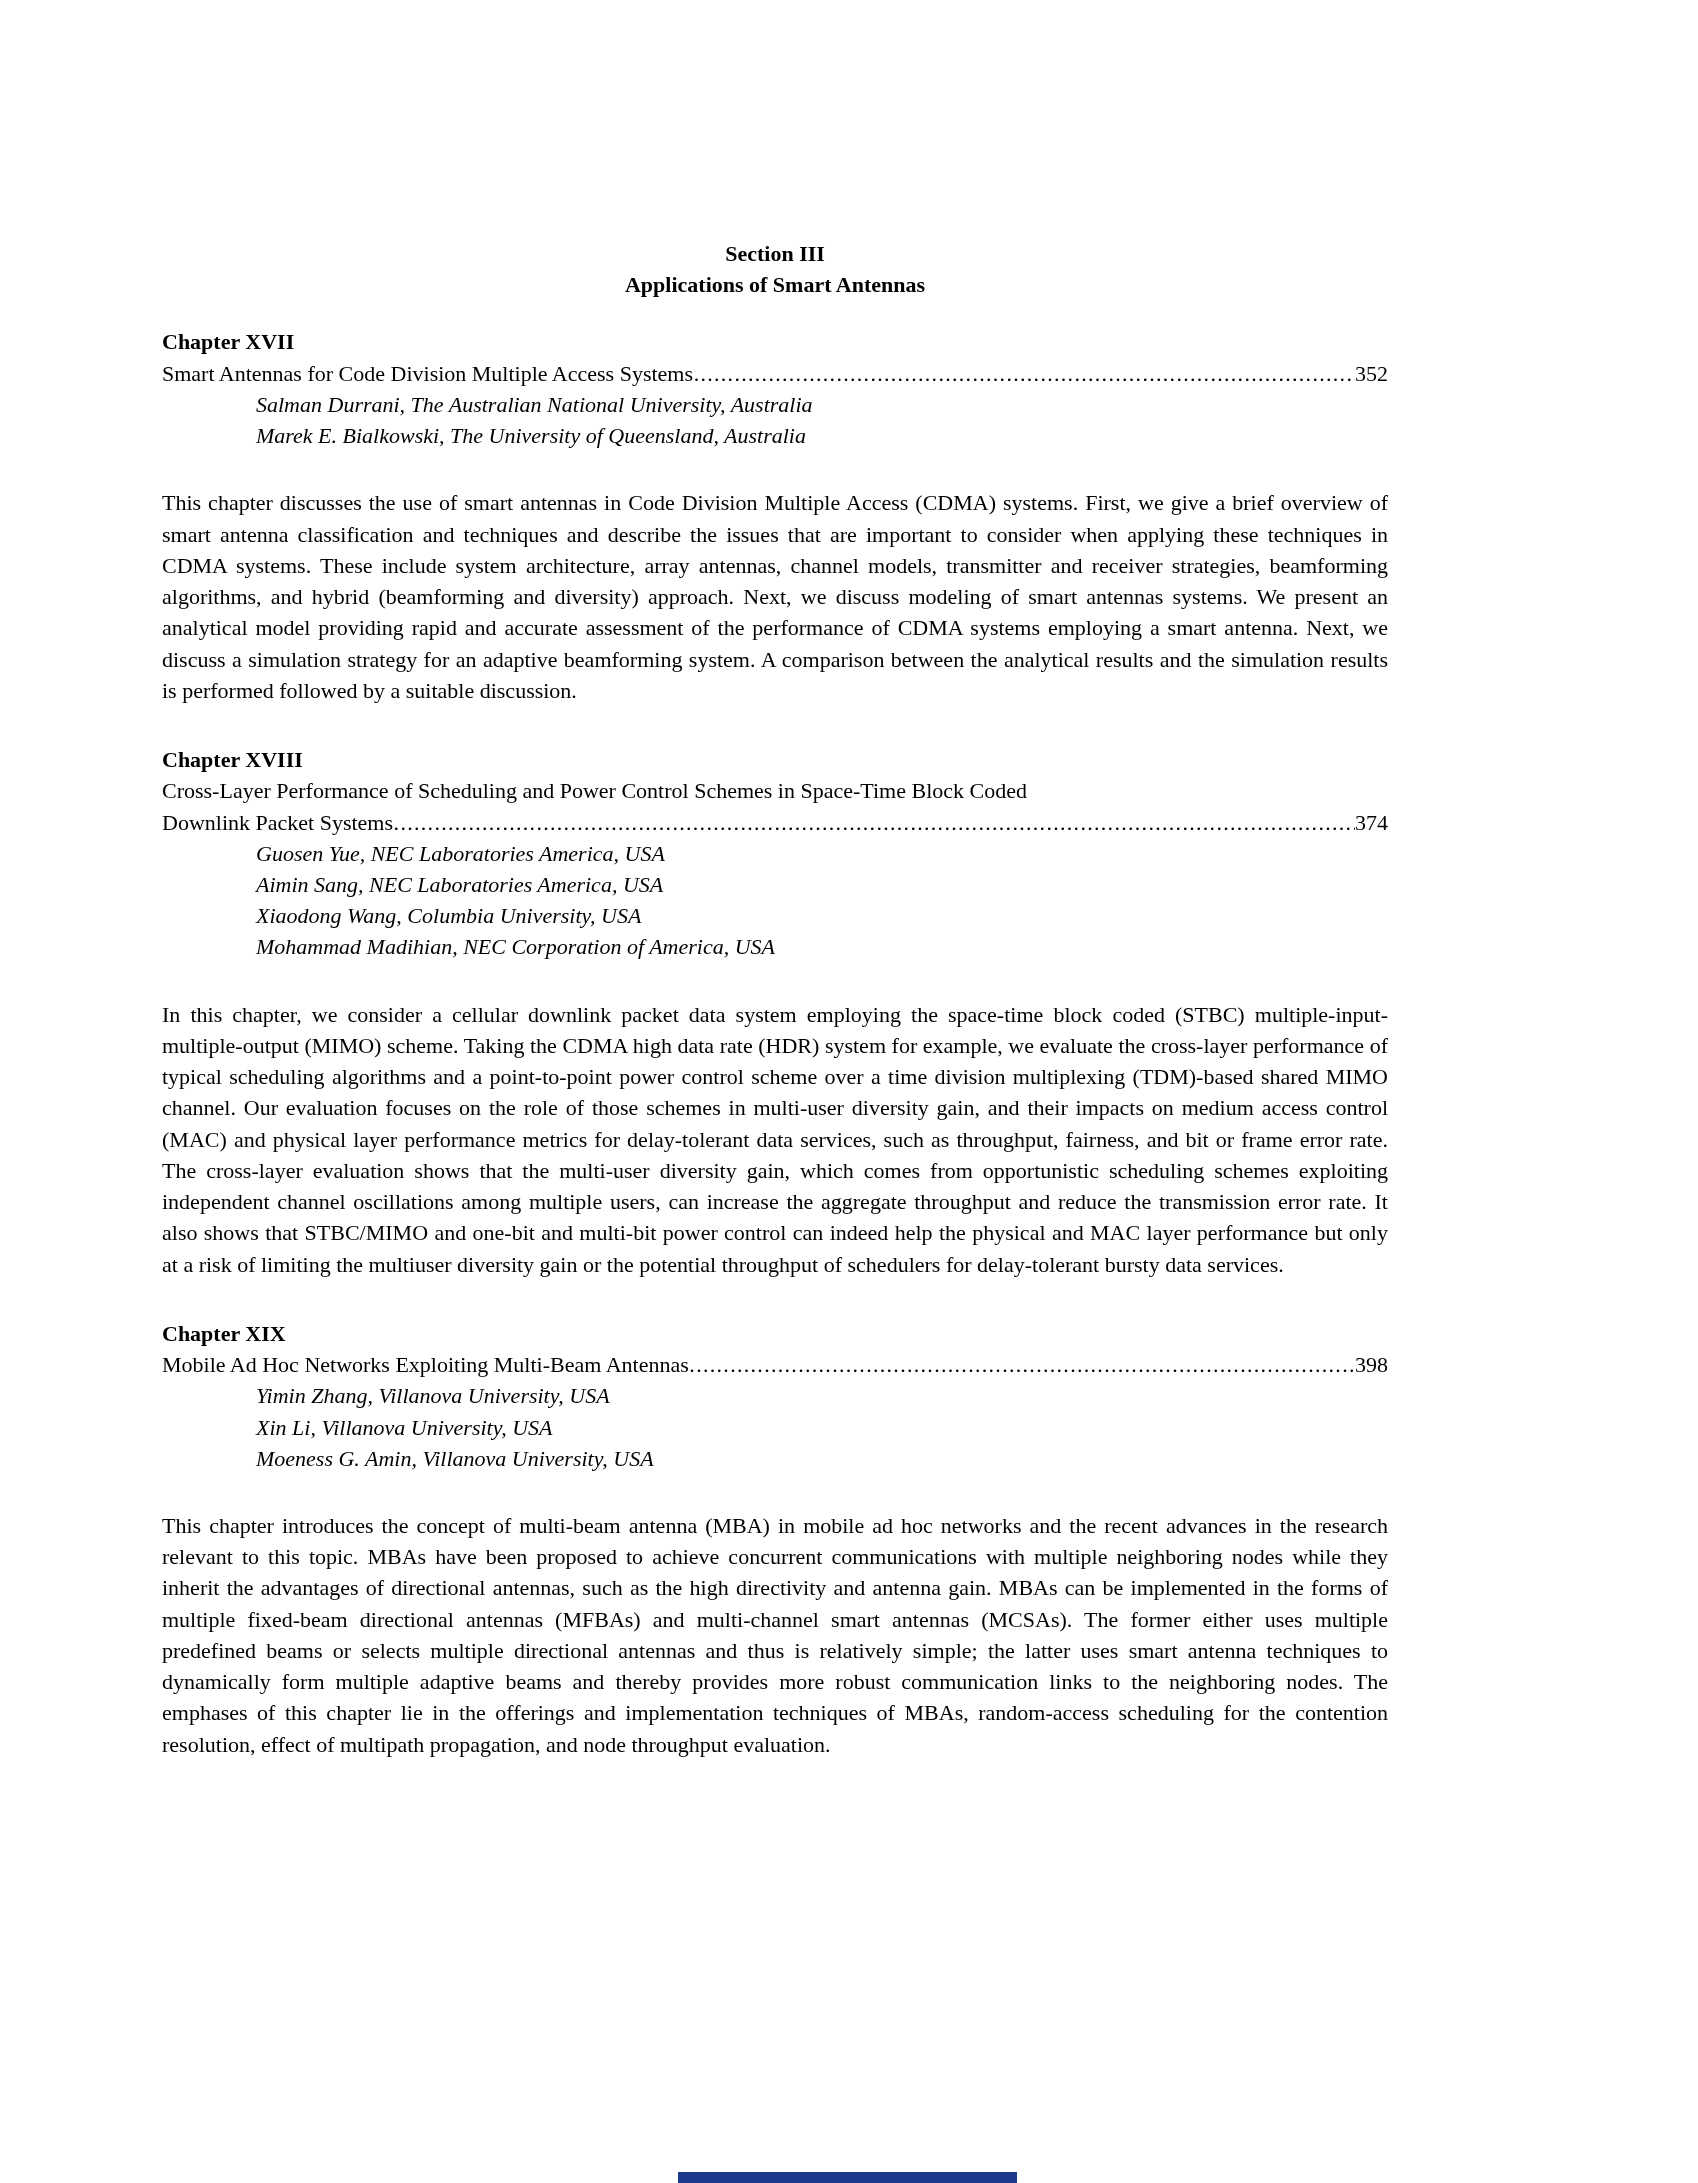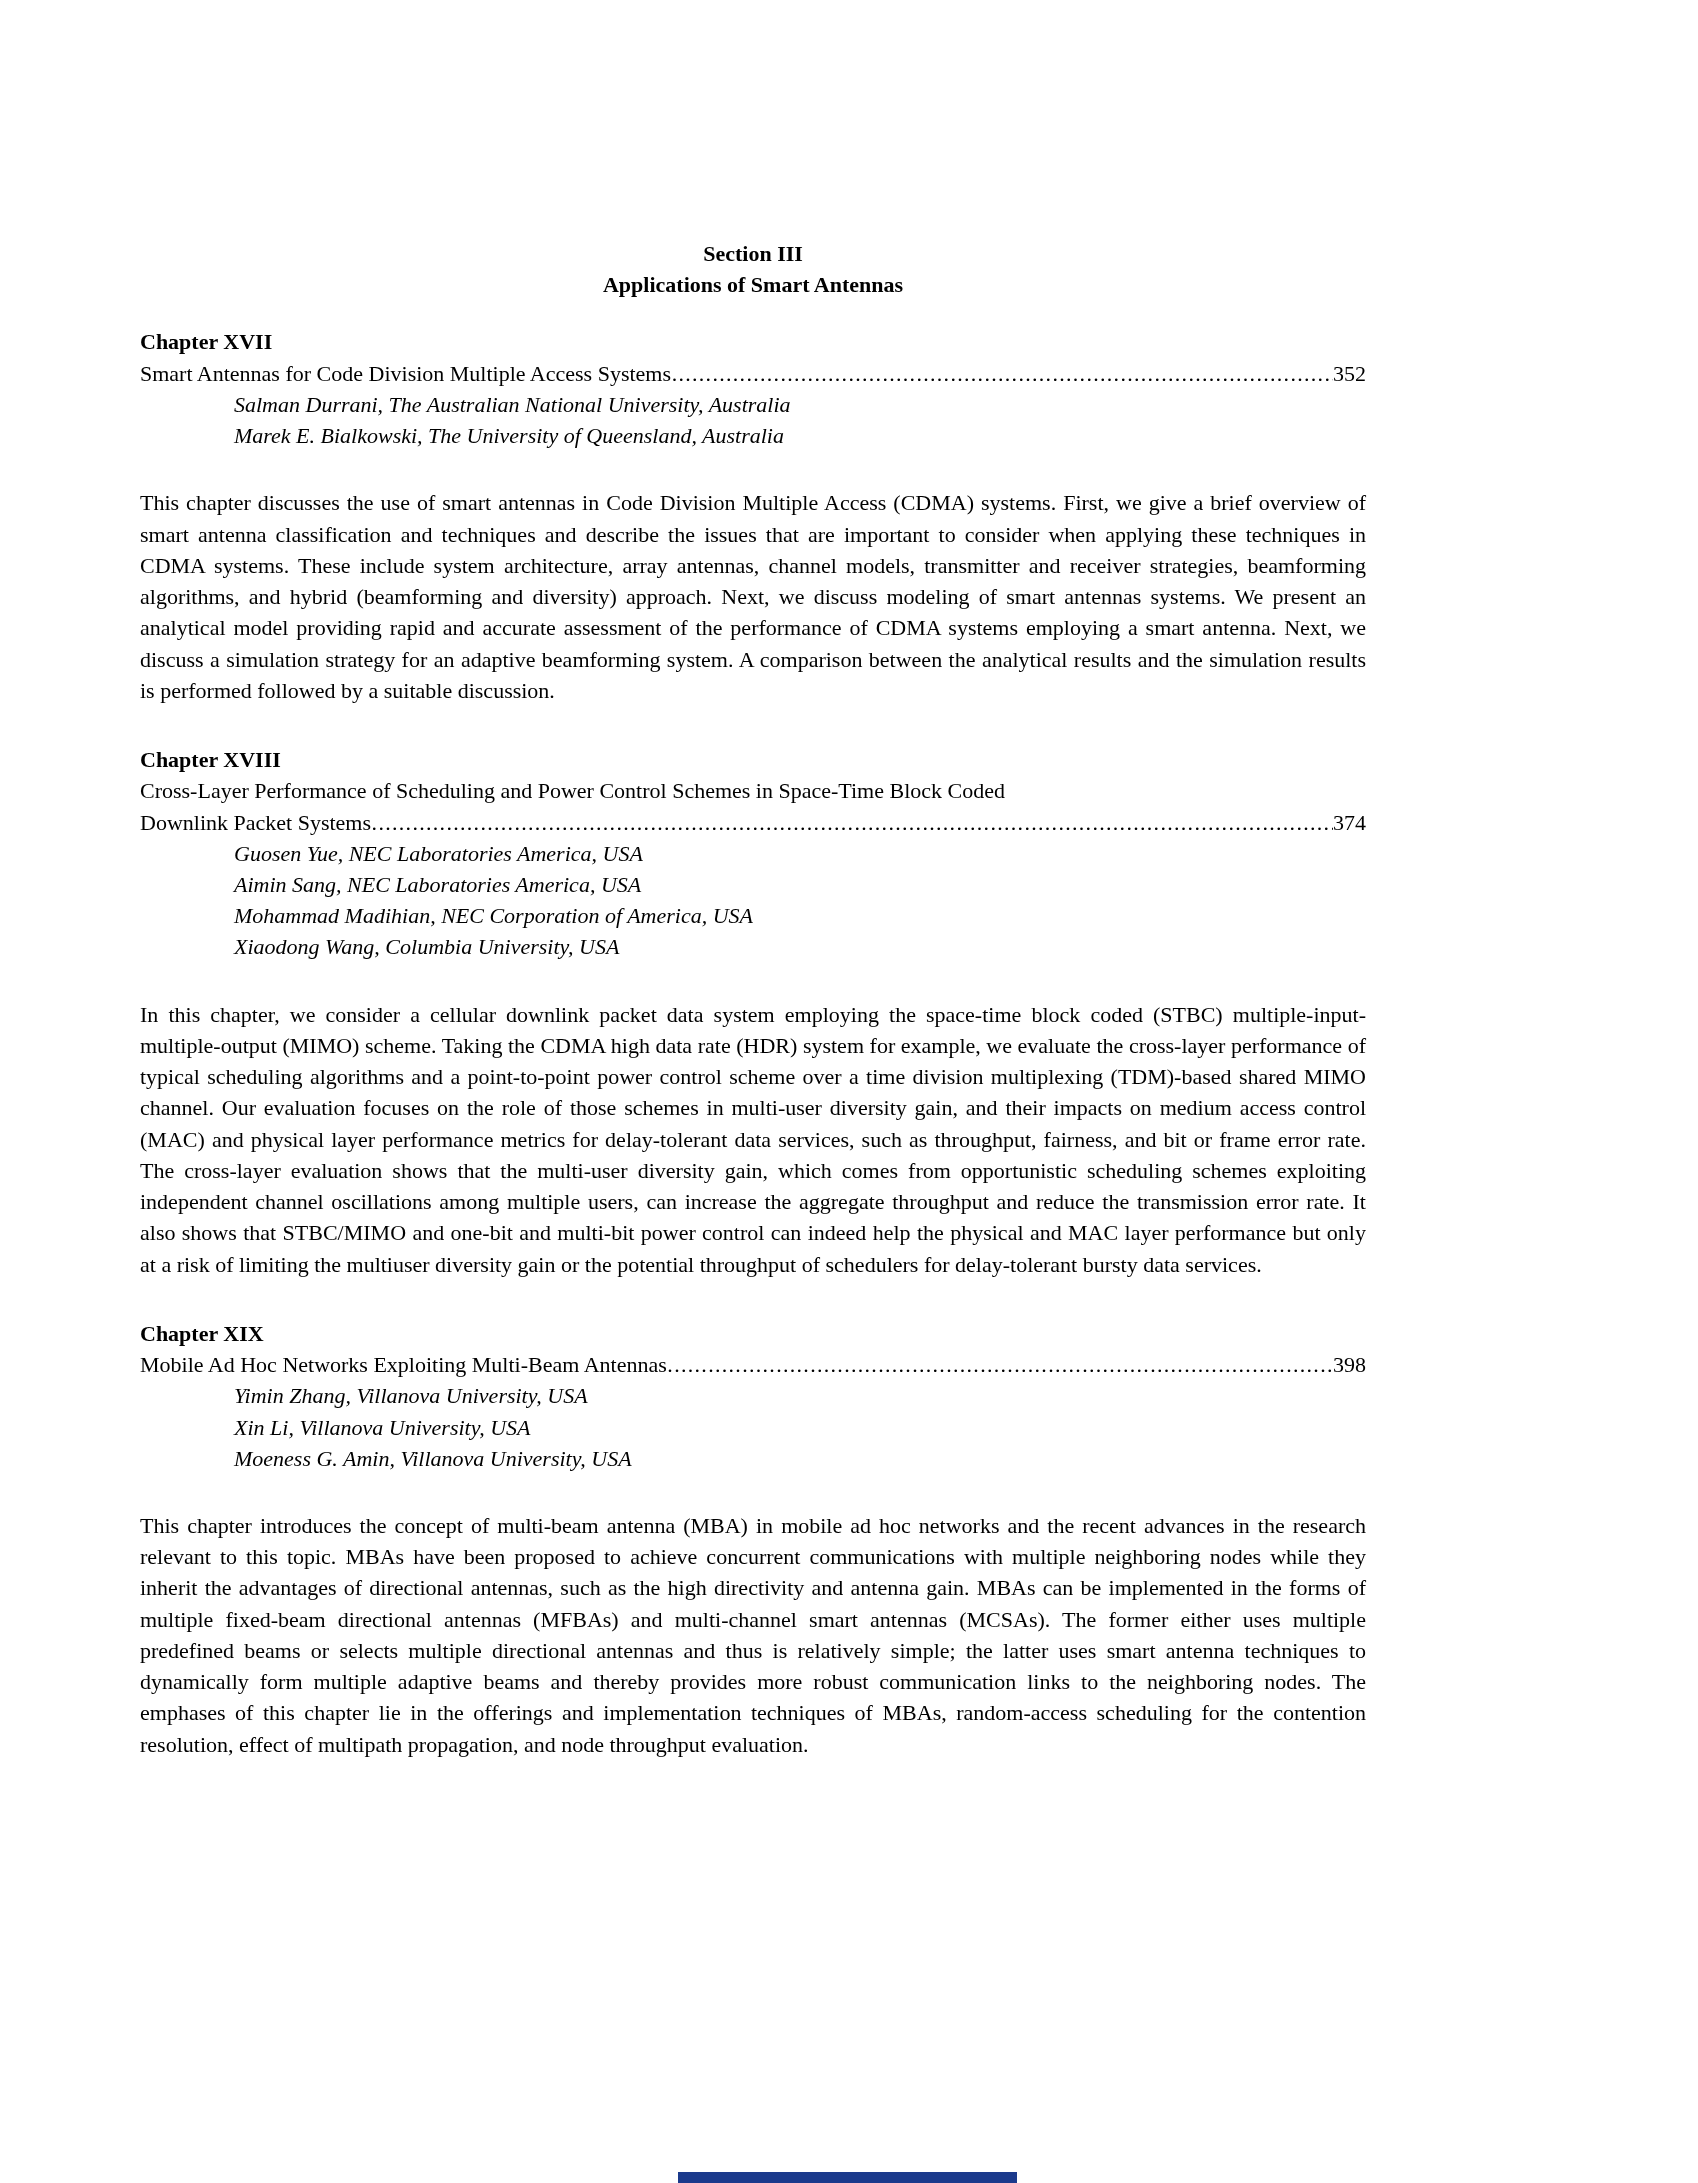--- a/index.html
+++ b/index.html
@@ -10,21 +10,21 @@
   body {
     position: relative;
     width: 1698px;
     height: 2183px;
     font-family: "Liberation Serif", "DejaVu Serif", serif;
     color: #000000;
     overflow: hidden;
   }
   .content {
     position: absolute;
-    left: 140px;
+    left: 162px;
     top: 238px;
     width: 1226px;
     font-size: 22px;
     line-height: 1.42;
   }
   .section-header {
     text-align: center;
     font-weight: bold;
   }
   .section-header div {
@@ -108,22 +108,22 @@
     <div class="chapter-heading">Chapter XVIII</div>
     <div class="title-pre">Cross-Layer Performance of Scheduling and Power Control Schemes in Space-Time Block Coded</div>
     <div class="toc-line">
       <span class="toc-title">Downlink Packet Systems</span>
       <span class="dots">............................................................................................................................................................................................................................................................................................................</span>
       <span class="pagenum">374</span>
     </div>
     <div class="authors">
       <div>Guosen Yue, NEC Laboratories America, USA</div>
       <div>Aimin Sang, NEC Laboratories America, USA</div>
+      <div>Xiaodong Wang, Columbia University, USA</div>
       <div>Mohammad Madihian, NEC Corporation of America, USA</div>
-      <div>Xiaodong Wang, Columbia University, USA</div>
     </div>
     <p class="abstract">In this chapter, we consider a cellular downlink packet data system employing the space-time block coded (STBC) multiple-input-multiple-output (MIMO) scheme. Taking the CDMA high data rate (HDR) system for example, we evaluate the cross-layer performance of typical scheduling algorithms and a point-to-point power control scheme over a time division multiplexing (TDM)-based shared MIMO channel. Our evaluation focuses on the role of those schemes in multi-user diversity gain, and their impacts on medium access control (MAC) and physical layer performance metrics for delay-tolerant data services, such as throughput, fairness, and bit or frame error rate. The cross-layer evaluation shows that the multi-user diversity gain, which comes from opportunistic scheduling schemes exploiting independent channel oscillations among multiple users, can increase the aggregate throughput and reduce the transmission error rate. It also shows that STBC/MIMO and one-bit and multi-bit power control can indeed help the physical and MAC layer performance but only at a risk of limiting the multiuser diversity gain or the potential throughput of schedulers for delay-tolerant bursty data services.</p>
   </section>
 
   <section class="chapter">
     <div class="chapter-heading">Chapter XIX</div>
     <div class="toc-line">
       <span class="toc-title">Mobile Ad Hoc Networks Exploiting Multi-Beam Antennas</span>
       <span class="dots">............................................................................................................................................................................................................................................................................................................</span>
       <span class="pagenum">398</span>

